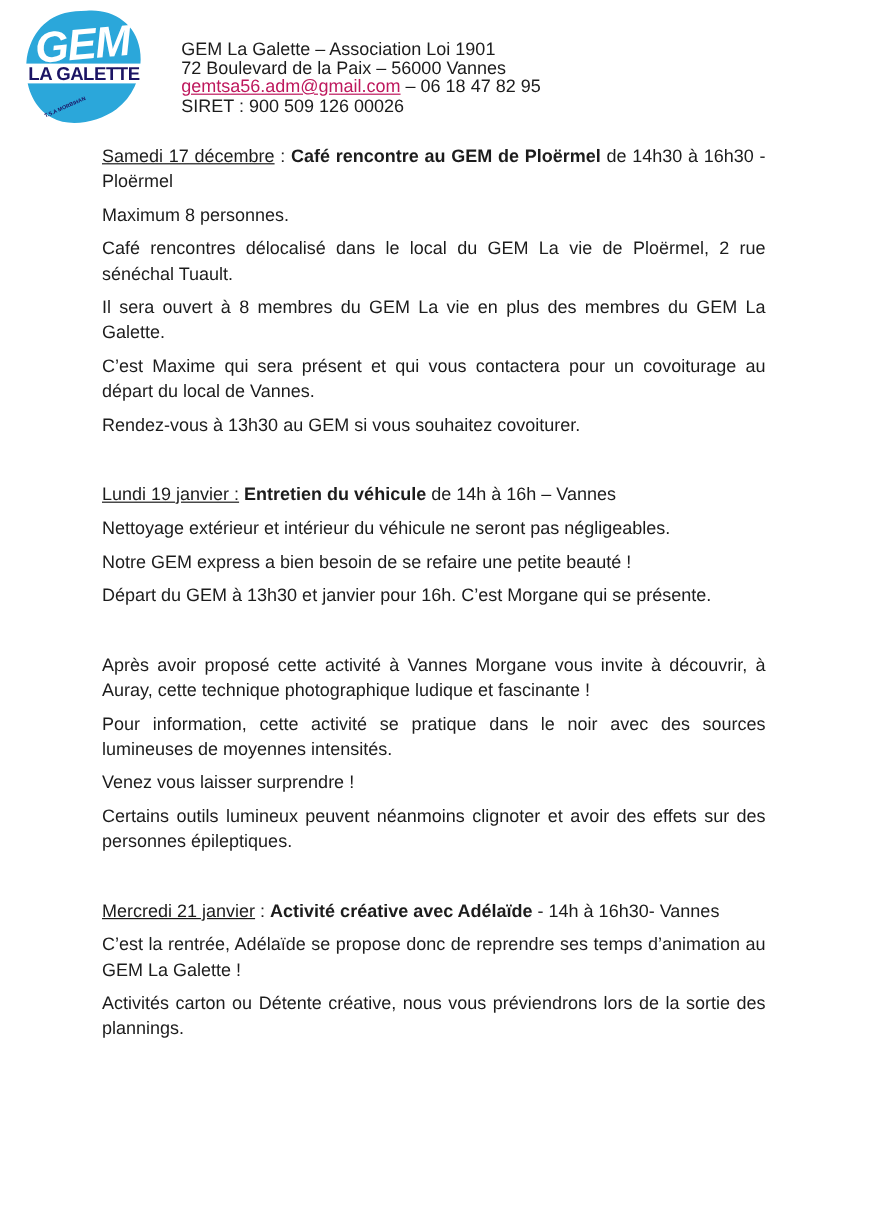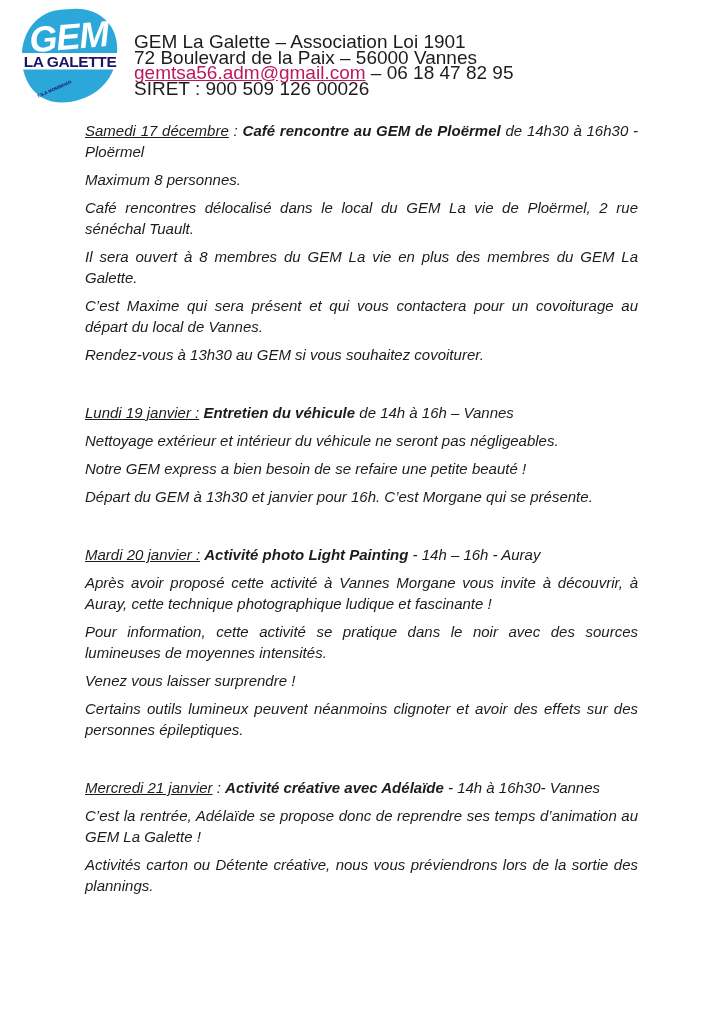--- a/index.html
+++ b/index.html
@@ -17,44 +17,44 @@
   
   .letterhead {
     position: absolute;
     top: 8px;
     left: 20px;
     display: flex;
     align-items: flex-start;
   }
   .logo { width: 100px; height: 97px; flex: 0 0 auto; }
   .org-info {
-    margin-left: 14px;
+    margin-left: 31px;
     padding-top: 26px;
-    font-size: 19px;
+    font-size: 15px;
     line-height: 15.5px;
     color: #1c1c1c;
     white-space: nowrap;
   }
   .org-info .email-link {
     color: #be185d;
     text-decoration: underline;
     cursor: pointer;
   }
 
   
   .doc-body {
     position: absolute;
     top: 120px;
     left: 85px;
     width: 553px;
     font-size: 15px;
     line-height: 21px;
     text-align: justify;
   }
-  .doc-body p { margin: 0 0 7px 0; font-style: italic; }
+  .doc-body p { margin: 0 0 7px 0; }
   section + section { margin-top: 37px; }
   .event-date { text-decoration: underline; }
   .event-title { font-weight: bold; }
 </style>
 </head>
 <body>
 
 <div class="page">
 
   <header class="letterhead">
@@ -86,21 +86,20 @@
     </section>
 
     <section>
       <p class="event-heading"><span class="event-date">Lundi 19 janvier :</span><span> </span><span class="event-title">Entretien du véhicule</span><span> de 14h à 16h – Vannes</span></p>
       <p>Nettoyage extérieur et intérieur du véhicule ne seront pas négligeables.</p>
       <p>Notre GEM express a bien besoin de se refaire une petite beauté !</p>
       <p>Départ du GEM à 13h30 et janvier pour 16h. C’est Morgane qui se présente.</p>
     </section>
 
     <section>
-      <p class="event-heading"><span class="event-date">Mardi 20 janvier :</span><span> </span><span class="event-title">Activité photo Light Painting</span><span> - 14h – 16h - Auray</span></p>
       <p>Après avoir proposé cette activité à Vannes Morgane vous invite à découvrir, à Auray, cette technique photographique ludique et fascinante !</p>
       <p>Pour information, cette activité se pratique dans le noir avec des sources lumineuses de moyennes intensités.</p>
       <p>Venez vous laisser surprendre !</p>
       <p>Certains outils lumineux peuvent néanmoins clignoter et avoir des effets sur des personnes épileptiques.</p>
     </section>
 
     <section>
       <p class="event-heading"><span class="event-date">Mercredi 21 janvier</span><span> : </span><span class="event-title">Activité créative avec Adélaïde</span><span> - 14h à 16h30- Vannes</span></p>
       <p>C’est la rentrée, Adélaïde se propose donc de reprendre ses temps d’animation au GEM La Galette !</p>
       <p>Activités carton ou Détente créative, nous vous préviendrons lors de la sortie des plannings.</p>

